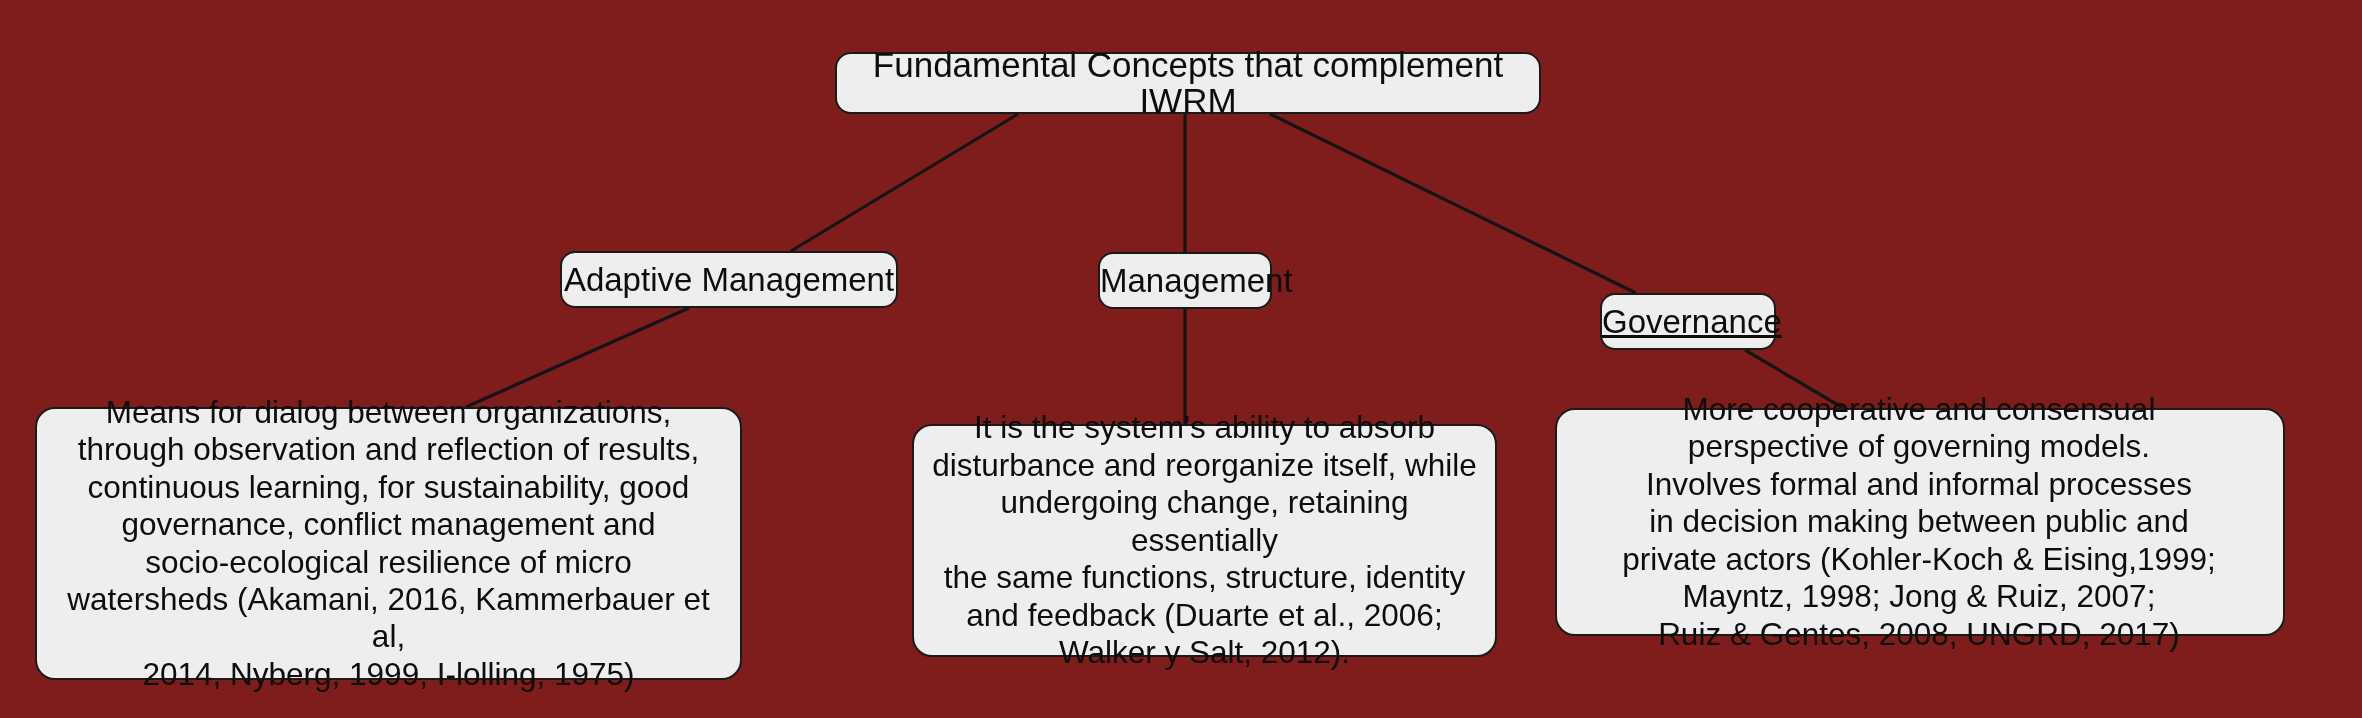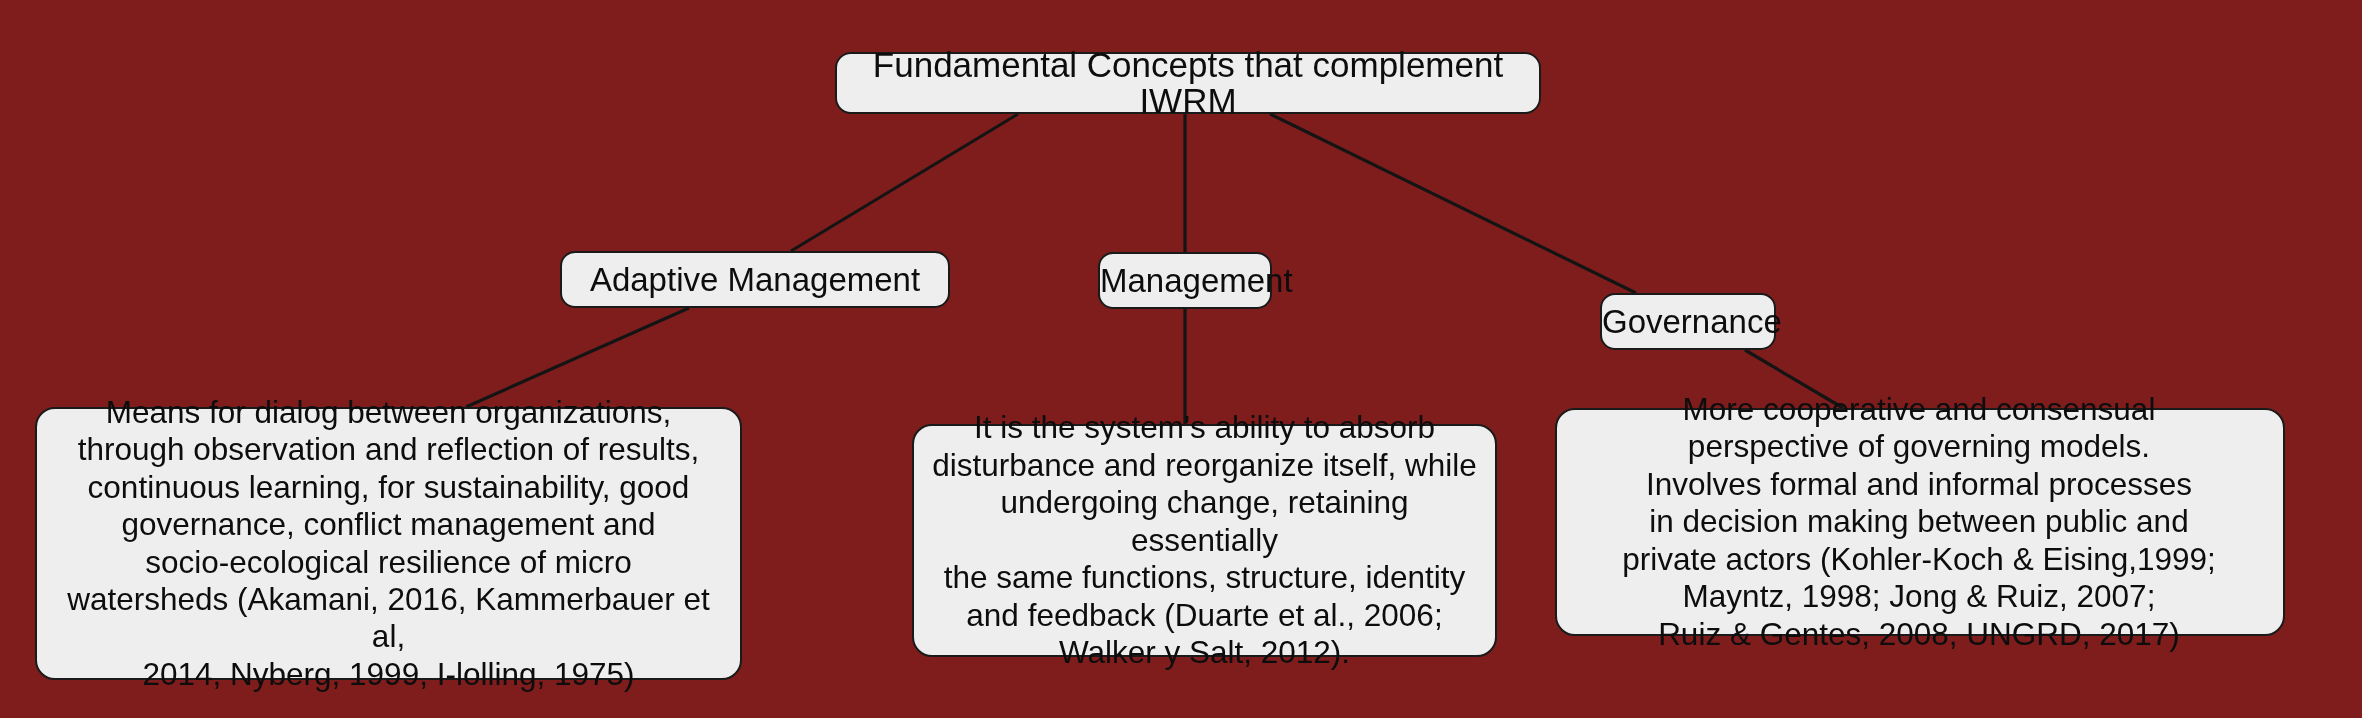--- a/index.html
+++ b/index.html
@@ -57,32 +57,33 @@
 
   
   .node-concept {
     height: 57px;
     border-radius: 15px;
     font-size: 33px;
   }
   .node-adaptive {
     left: 560px;
     top: 251px;
-    width: 390px;
+    width: 338px;
     border-radius: 15px;
   }
   .node-resilience {
     left: 1098px;
     top: 252px;
     width: 174px;
   }
   .node-governance {
     left: 1600px;
     top: 293px;
     width: 176px;
+    text-decoration: underline;
   }
 
   
   .node-desc {
     border-radius: 20px;
     font-size: 31.5px;
     line-height: 1.19;
     padding: 6px 10px;
   }
   .node-desc-adaptive {

